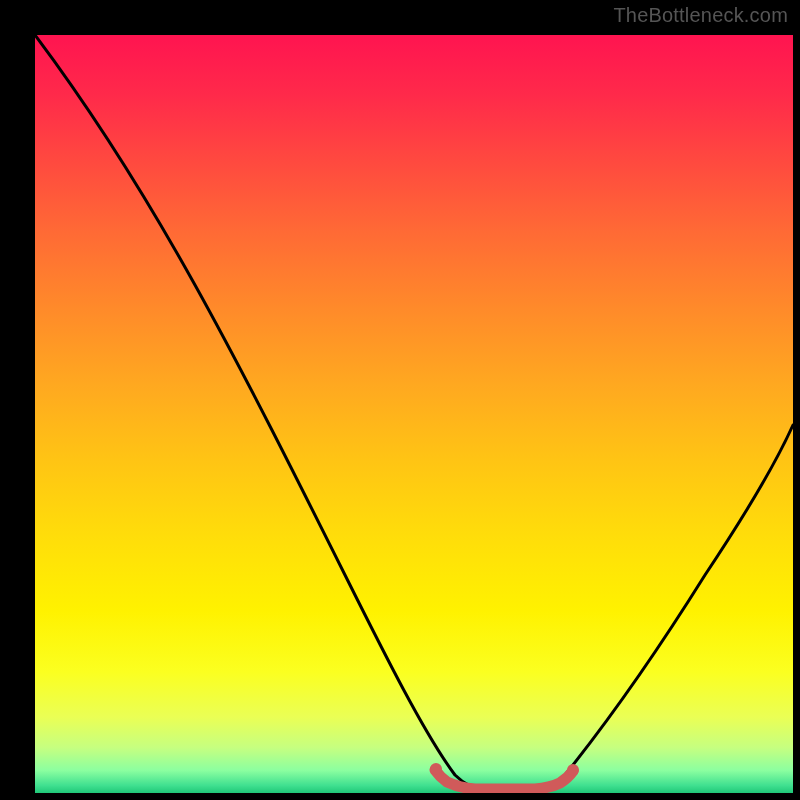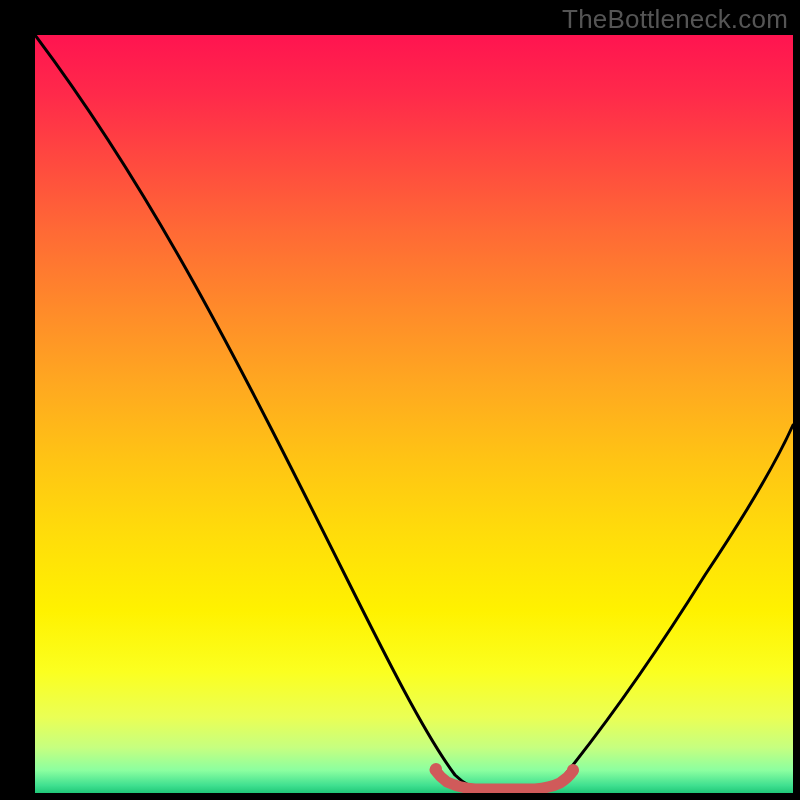--- a/index.html
+++ b/index.html
@@ -9,21 +9,21 @@
     height: 800px;
     position: relative;
     background: #000;
   }
   .watermark {
     position: absolute;
     top: 4px;
     right: 12px;
     color: #555;
     font-family: Arial, Helvetica, sans-serif;
-    font-size: 26px;
+    font-size: 20px;
     font-weight: 500;
     z-index: 10;
     letter-spacing: 0.2px;
   }
   .plot-area {
     position: absolute;
     left: 35px;
     top: 35px;
     width: 758px;
     height: 758px;

